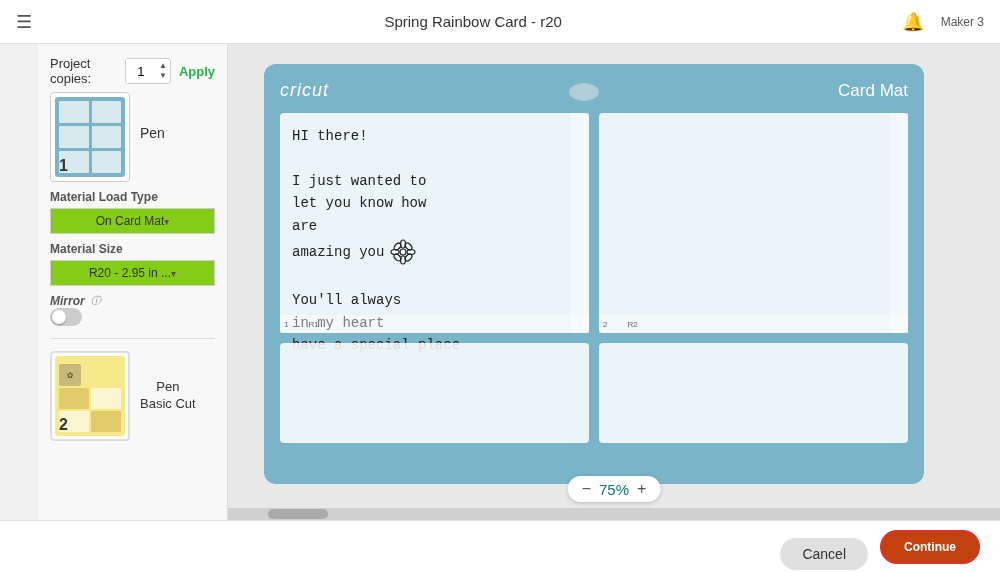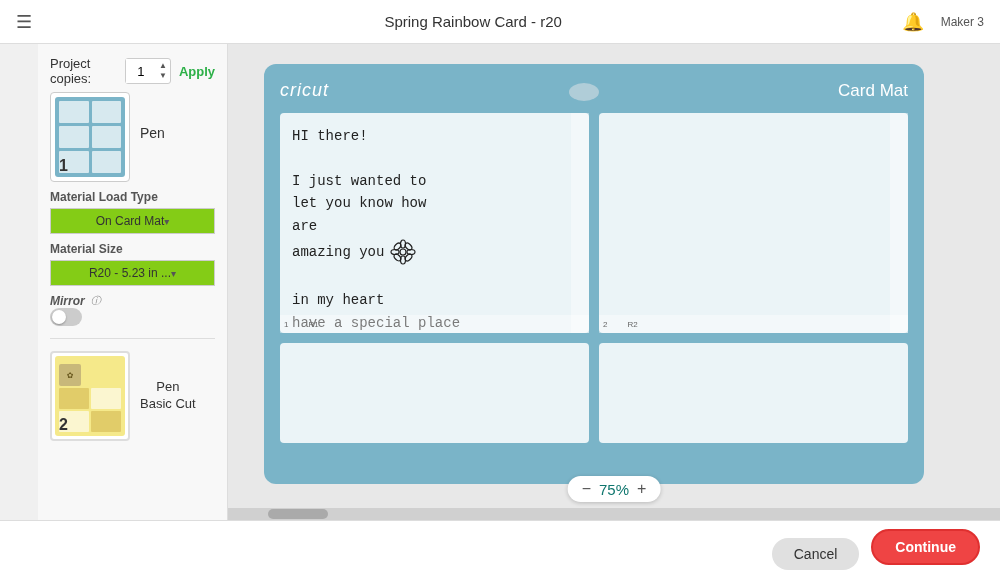--- a/index.html
+++ b/index.html
@@ -80,21 +80,21 @@
     .ruler-mark { font-size: 8px; color: #666; }
     .slot-ruler-v { position: absolute; right: 0; top: 0; bottom: 0; width: 18px; background: rgba(255,255,255,0.4); }
 
     
     .card-content { padding: 12px; font-family: 'Segoe UI', sans-serif; }
     .card-text { font-size: 14px; color: #222; line-height: 1.6; font-family: 'Courier New', monospace; }
 
     
     .bottom-bar { height: 52px; background: #fff; border-top: 1px solid #ddd; display: flex; align-items: center; justify-content: flex-end; gap: 12px; padding: 0 20px; flex-shrink: 0; }
     .cancel-btn { background: #e0e0e0; border: none; border-radius: 20px; padding: 8px 22px; font-size: 14px; color: #333; cursor: pointer; margin-top: 14px; }
-    .continue-btn { background: #ef4444; border: 2px solid #e03030; border-radius: 20px; padding: 8px 22px; font-size: 14px; color: #fff; font-weight: 600; cursor: pointer; }
+    .continue-btn { background: #c2410c; border: 2px solid #e03030; border-radius: 20px; padding: 8px 22px; font-size: 12px; color: #fff; font-weight: 600; cursor: pointer; }
     .zoom-btn { background: none; border: none; cursor: pointer; font-size: 16px; color: #555; }
     .zoom-level { font-size: 15px; color: #0f766e; }
   </style>
 </head>
 <body>
 
 <div class="header">
   <span class="header-menu-icon">☰</span>
   <div class="header-title-area">
     <div class="header-title">Spring Rainbow Card - r20</div>
@@ -143,21 +143,21 @@
     </div>
 
     <div class="field-label">Material Load Type</div>
     <div class="dropdown">
       <span>On Card Mat</span>
       <span class="dropdown-arrow">▾</span>
     </div>
 
     <div class="field-label">Material Size</div>
     <div class="dropdown">
-      <span>R20 - 5.23 in ...</span>
+      <span>R20 - 2.95 in ...</span>
       <span class="dropdown-arrow">▾</span>
     </div>
 
     <div class="mirror-row">
       <span class="mirror-label">Mirror</span>
       <span class="info-icon">ⓘ</span>
     </div>
     <div class="toggle">
       <div class="toggle-knob"></div>
     </div>
@@ -215,20 +215,21 @@
                       <ellipse cx="15" cy="23" rx="2.5" ry="4" fill="none" stroke="#222" stroke-width="1.2"></ellipse>
                       <ellipse cx="7" cy="15" rx="4" ry="2.5" fill="none" stroke="#222" stroke-width="1.2"></ellipse>
                       <ellipse cx="23" cy="15" rx="4" ry="2.5" fill="none" stroke="#222" stroke-width="1.2"></ellipse>
                       <ellipse cx="9.5" cy="9.5" rx="2.5" ry="4" transform="rotate(45 9.5 9.5)" fill="none" stroke="#222" stroke-width="1.2"></ellipse>
                       <ellipse cx="20.5" cy="20.5" rx="2.5" ry="4" transform="rotate(45 20.5 20.5)" fill="none" stroke="#222" stroke-width="1.2"></ellipse>
                       <ellipse cx="20.5" cy="9.5" rx="2.5" ry="4" transform="rotate(-45 20.5 9.5)" fill="none" stroke="#222" stroke-width="1.2"></ellipse>
                       <ellipse cx="9.5" cy="20.5" rx="2.5" ry="4" transform="rotate(-45 9.5 20.5)" fill="none" stroke="#222" stroke-width="1.2"></ellipse>
                     </svg>
                   </div>
                   <br>
+                  <div>You'll always</div>
                   <div>in my heart</div>
                   <div>have a special place</div>
                 </div>
               </div>
 
               <div class="slot-ruler-h">
                 <span class="ruler-mark">1</span>
                 <span class="ruler-mark">R1</span>
               </div>
 

